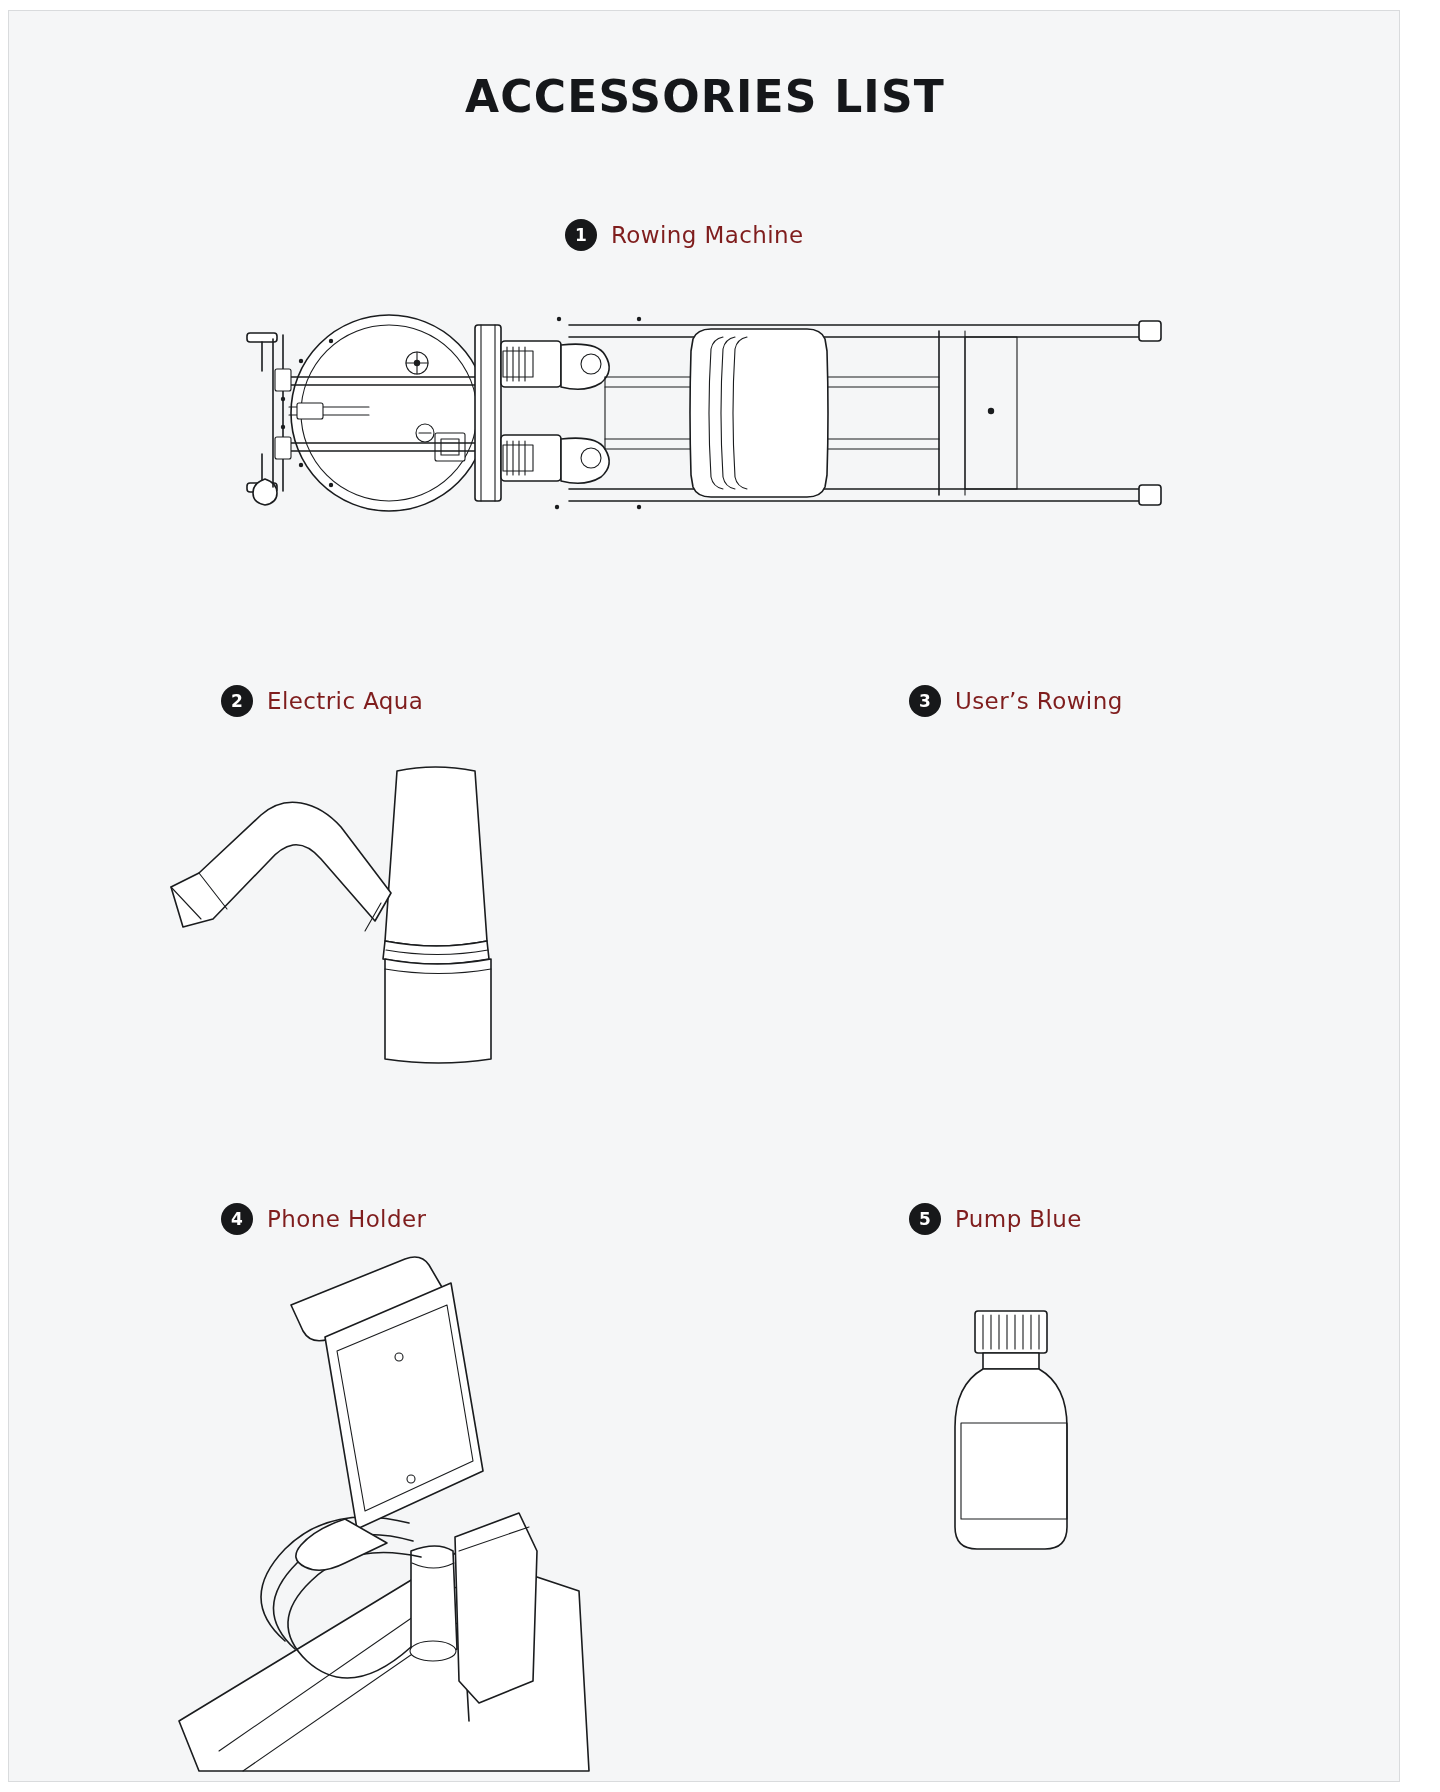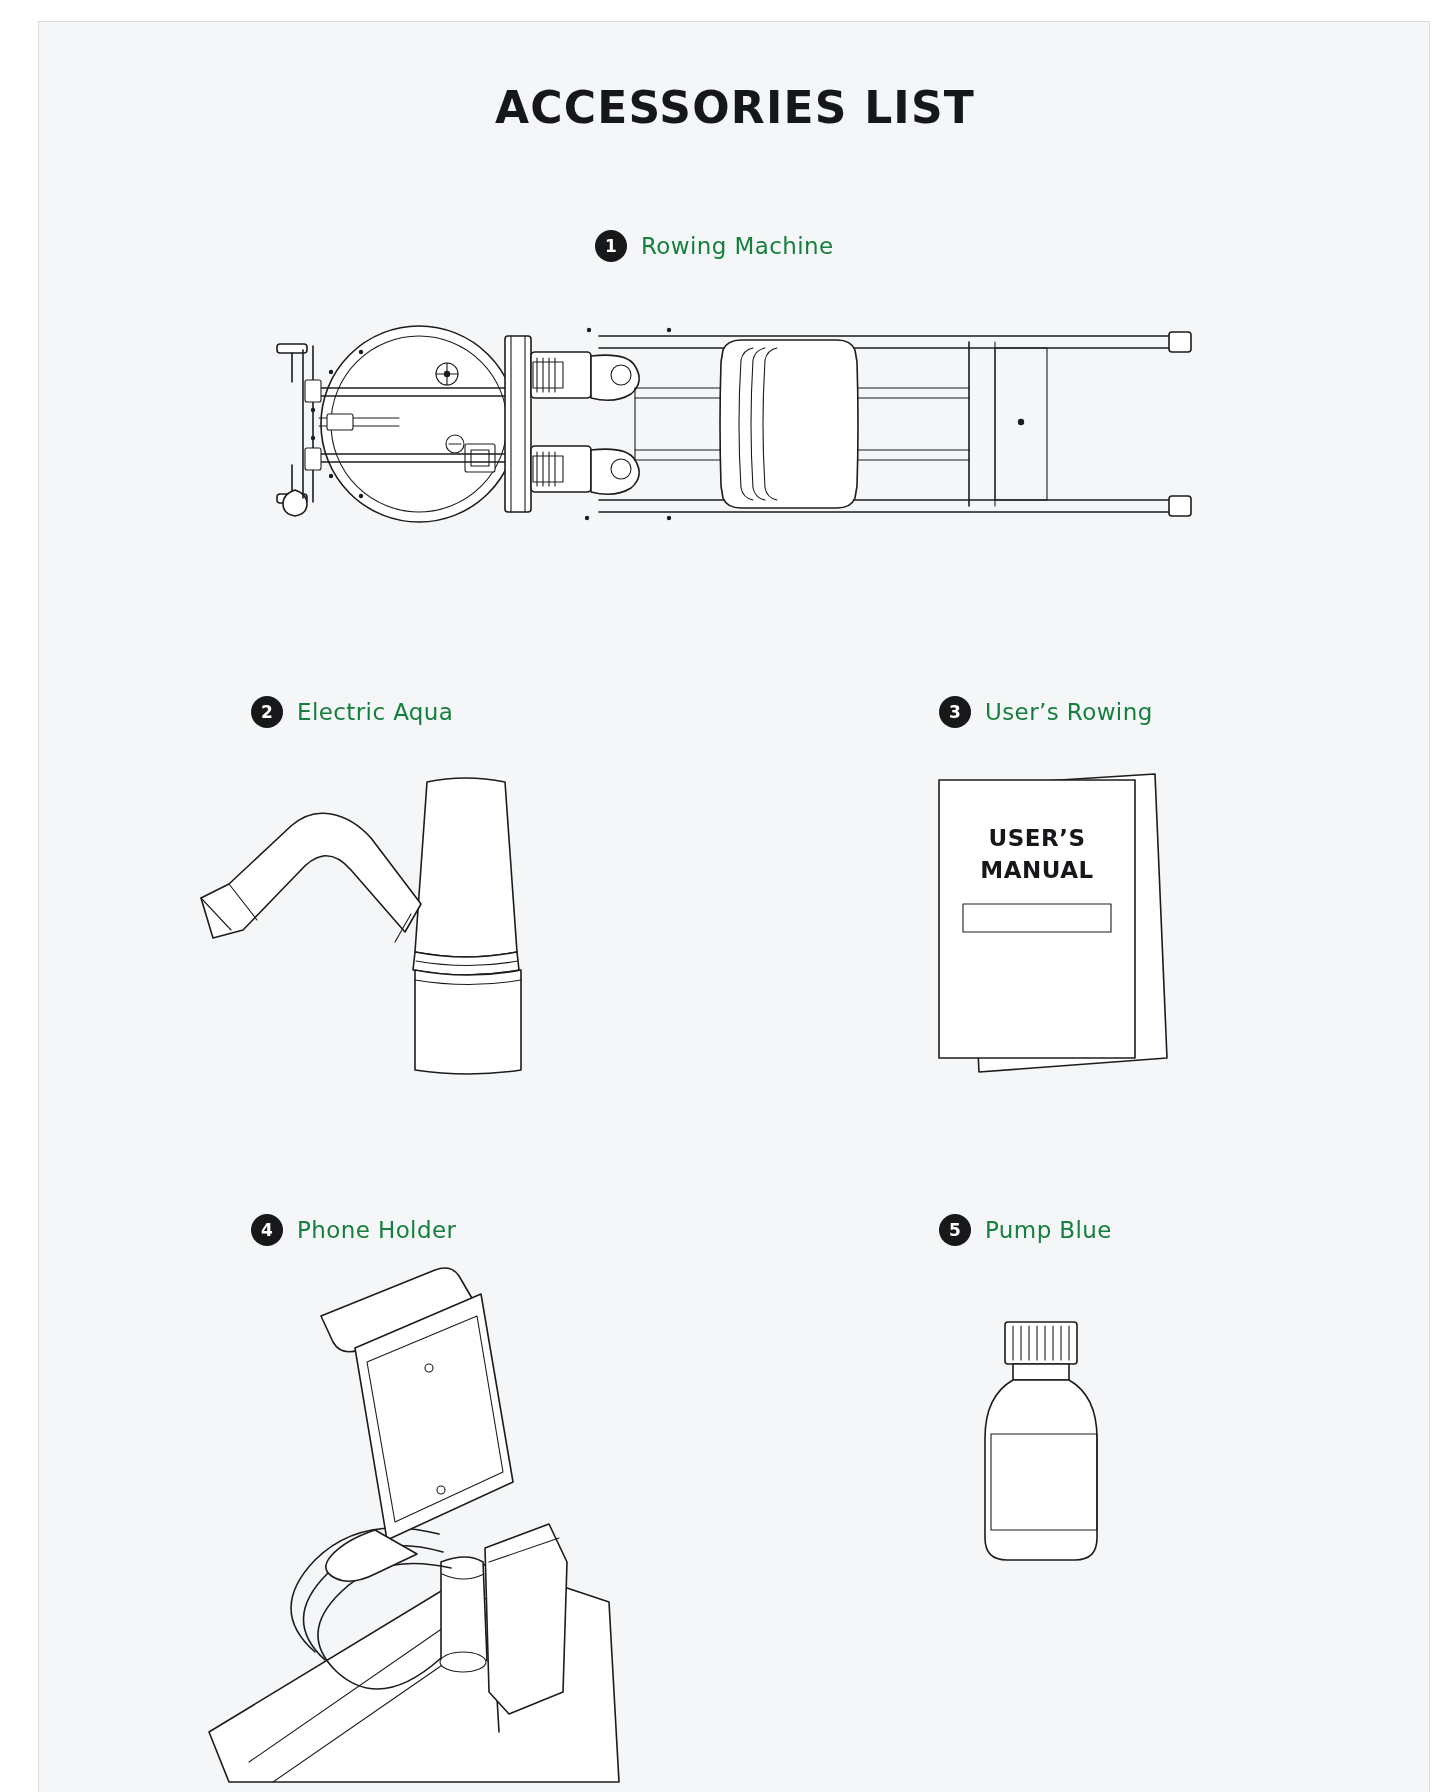--- a/index.html
+++ b/index.html
@@ -9,29 +9,28 @@
   }
   body {
     width: 1440px;
     height: 1792px;
     font-family: "DejaVu Sans", sans-serif;
     color: #17181a;
     overflow: hidden;
   }
   .page {
     position: absolute;
-    left: 38px;
+    left: 8px;
     top: 10px;
     width: 1392px;
     height: 1772px;
     background: #f5f6f7;
     border: 1px solid #d9dbdd;
     box-sizing: border-box;
     overflow: hidden;
-    margin-top: 11px;
   }
   .title {
     position: absolute;
     left: 0;
     top: 60px;
     width: 1392px;
     text-align: center;
     font-size: 44px;
     font-weight: 700;
     letter-spacing: 1.2px;
@@ -56,21 +55,21 @@
     display: flex;
     align-items: center;
     justify-content: center;
     flex: 0 0 auto;
     line-height: 1;
   }
   .label-text {
     font-size: 23px;
     font-weight: 400;
     letter-spacing: 0.4px;
-    color: #15803d;
+    color: #7f1d1d;
     white-space: nowrap;
   }
 
   
   .fig {
     position: absolute;
   }
   svg { display: block; }
   .ln {
     fill: none;
@@ -227,31 +226,20 @@
       <path class="ln-thin" d="M12 136 l30 32"></path>
       <path class="ln-thin" d="M222 152 l-16 28"></path>
     </svg>
   </div>
 
   <div class="label-row" style="left:900px; top:674px;">
     <div class="badge">3</div>
     <div class="label-text">User’s Rowing</div>
   </div>
 
-  <div class="fig" style="left:880px; top:738px;">
-    <svg width="280" height="330" viewBox="0 0 280 330">
-
-      <path class="fillw" d="M46 26 L236 14 L248 298 L60 312 Z"></path>
-
-      <rect class="fillw" x="20" y="20" width="196" height="278"></rect>
-      <text class="manual-title" x="118" y="86" text-anchor="middle">USER’S</text>
-      <text class="manual-title" x="118" y="118" text-anchor="middle">MANUAL</text>
-      <rect class="ln-thin" x="44" y="144" width="148" height="28"></rect>
-    </svg>
-  </div>
 
   <div class="label-row" style="left:212px; top:1192px;">
     <div class="badge">4</div>
     <div class="label-text">Phone Holder</div>
   </div>
 
   <div class="fig" style="left:150px; top:1240px;">
     <svg width="520" height="540" viewBox="0 0 520 540">
 
       <path class="fillw" d="M20 470 L300 300 L420 340 L430 520 L40 520 Z"></path>

